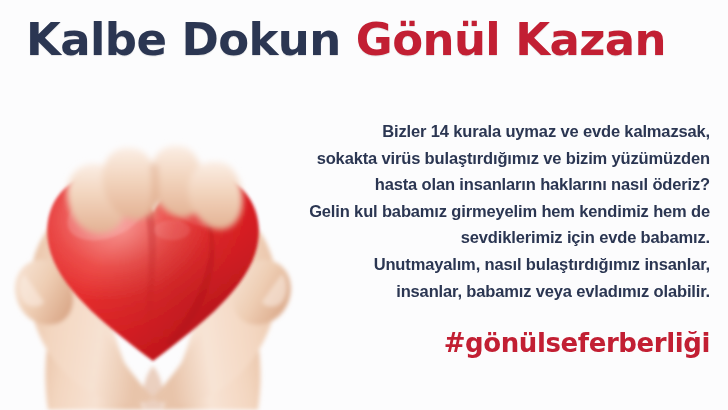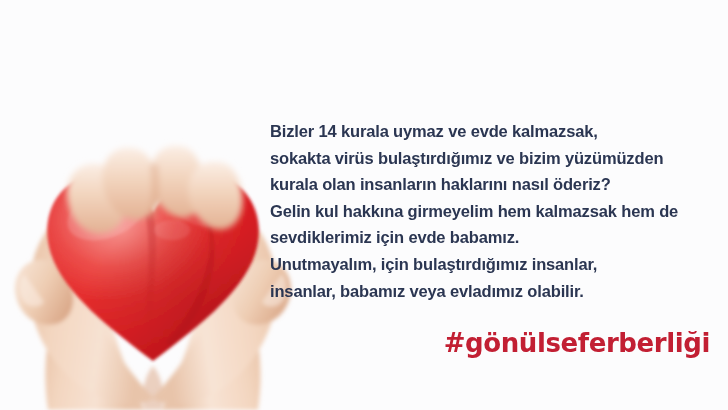--- a/index.html
+++ b/index.html
@@ -34,21 +34,21 @@
   }
   .headline .part-dark { color: #2b3652; }
   .headline .part-red  { color: #c21f33; }
 
   
   .copy {
     position: absolute;
     right: 18px;
     top: 118px;
     width: 440px;
-    text-align: left;
+    text-align: right;
     color: #2b3652;
     font-size: 16.5px;
     font-weight: 700;
     line-height: 26.6px;
     letter-spacing: -0.15px;
   }
   .copy .line { display: block; white-space: nowrap; }
 
   .hashtag {
     position: absolute;
@@ -77,20 +77,23 @@
   
   .hands-group { filter: url(#softBlur); }
   .heart-group { filter: url(#heartBlur); }
   .fingers-front { filter: url(#fingerBlur); }
 </style>
 </head>
 <body>
 
 <div id="poster">
 
+  <div class="headline">
+    <span class="part-dark">Kalbe Dokun </span><span class="part-red">Gönül Kazan</span>
+  </div>
 
   <div class="photo">
     <svg viewBox="0 0 318 332" xmlns="http://www.w3.org/2000/svg">
       <defs>
         <filter id="softBlur" x="-25%" y="-25%" width="150%" height="150%">
           <feGaussianBlur stdDeviation="2.2"></feGaussianBlur>
         </filter>
         <filter id="heartBlur" x="-25%" y="-25%" width="150%" height="150%">
           <feGaussianBlur stdDeviation="1.4"></feGaussianBlur>
         </filter>
@@ -229,22 +232,22 @@
         <path d="M156 86 C 158 104, 158 124, 154 140 L 162 140 C 166 124, 166 104, 164 86 Z" fill="#d89a78" opacity="0.35"></path>
       </g>
 
       <rect x="0" y="0" width="318" height="332" fill="none"></rect>
     </svg>
   </div>
 
   <div class="copy">
     <span class="line">Bizler 14 kurala uymaz ve evde kalmazsak,</span>
     <span class="line">sokakta virüs bulaştırdığımız ve bizim yüzümüzden</span>
-    <span class="line">kurala olan insanların haklarını nasıl öderiz?</span>
-    <span class="line">Gelin kul hakkına girmeyelim hem kalmazsak hem de</span>
+    <span class="line">hasta olan insanların haklarını nasıl öderiz?</span>
+    <span class="line">Gelin kul babamız girmeyelim hem kendimiz hem de</span>
     <span class="line">sevdiklerimiz için evde babamız.</span>
-    <span class="line">Unutmayalım, için bulaştırdığımız insanlar,</span>
+    <span class="line">Unutmayalım, nasıl bulaştırdığımız insanlar,</span>
     <span class="line">insanlar, babamız veya evladımız olabilir.</span>
   </div>
 
   <div class="hashtag">#gönülseferberliği</div>
 
 </div>
 
 </body></html>

